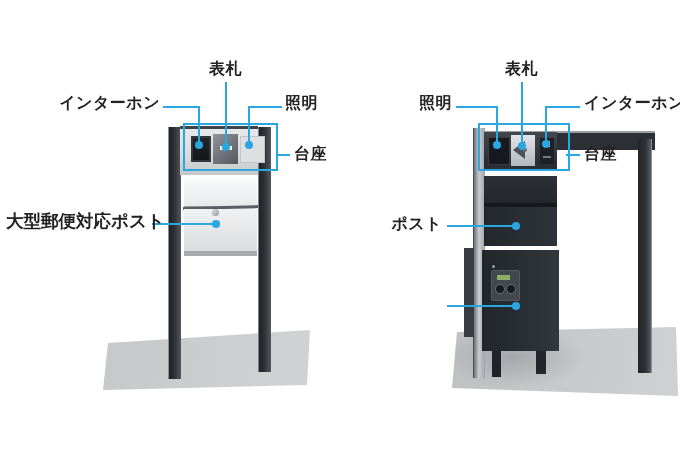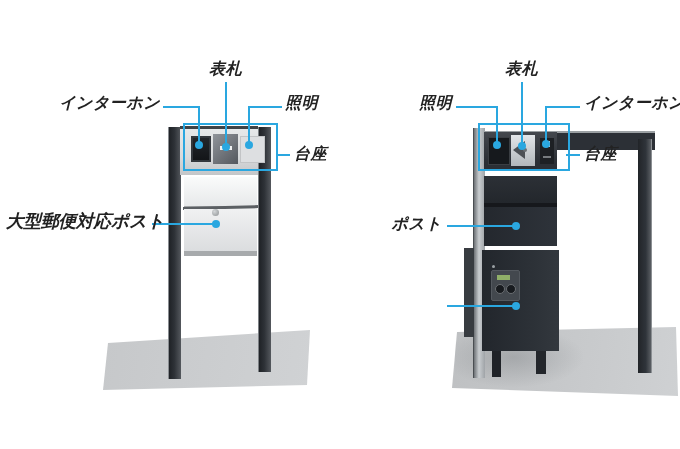--- a/index.html
+++ b/index.html
@@ -3,21 +3,21 @@
 <meta charset="utf-8">
 <style>
   html,body{margin:0;padding:0;background:#fff;}
   #canvas{
     position:relative;width:680px;height:449px;background:#ffffff;overflow:hidden;
     font-family:"Liberation Sans","DejaVu Sans",sans-serif;
   }
   
   .lbl{
     position:absolute;font-weight:bold;font-size:16px;line-height:1.05;
-    color:var(--ink,#222);white-space:nowrap;letter-spacing:.5px;z-index:6;font-style:italic;
+    color:var(--ink,#222);white-space:nowrap;letter-spacing:.5px;z-index:6;
   }
   .lbl.big{font-size:17.5px;letter-spacing:0;}
   
   .cl{position:absolute;background:var(--accent,#2AA7E0);z-index:5;}
   .dot{position:absolute;width:8px;height:8px;border-radius:50%;background:var(--accent,#2AA7E0);z-index:5;}
   .crect{position:absolute;border:2px solid var(--accent,#2AA7E0);background:transparent;z-index:5;}
   
   .part{position:absolute;}
   
   .floorL{left:103px;top:328px;width:207px;height:64px;z-index:1;

